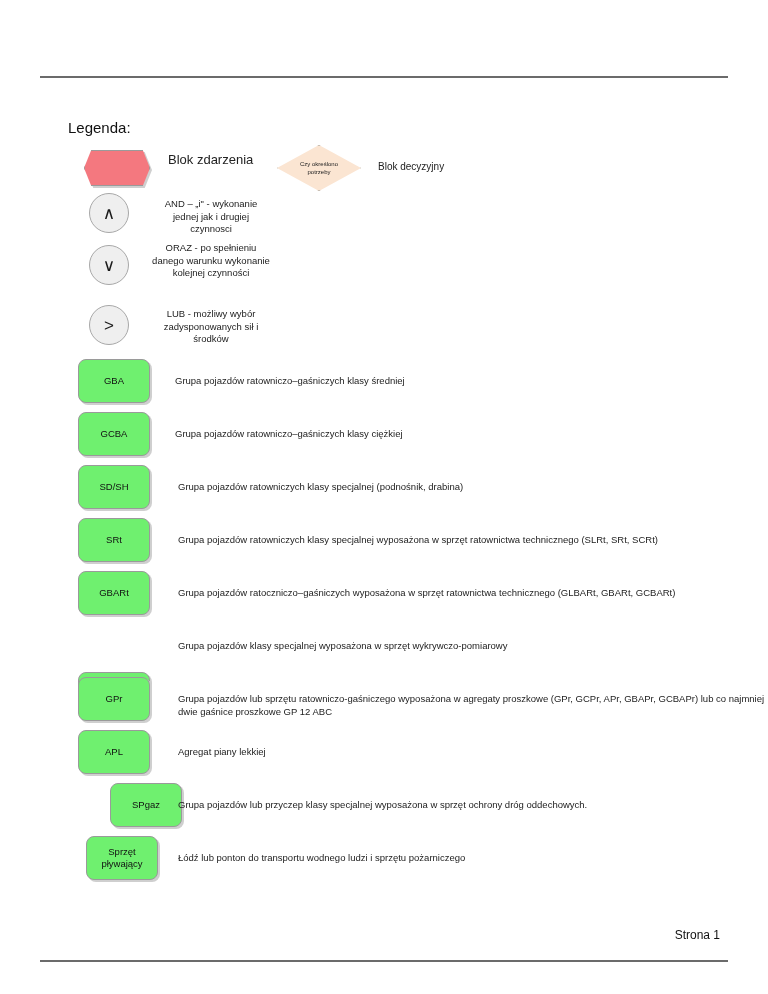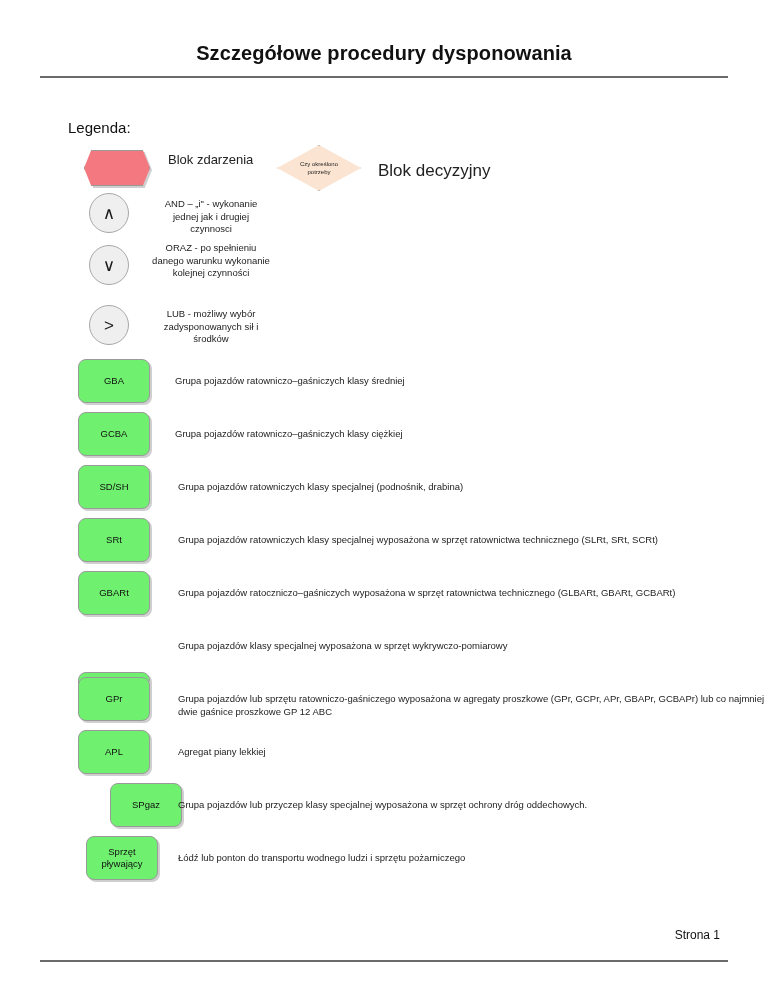--- a/index.html
+++ b/index.html
@@ -114,21 +114,21 @@
     font-size: 6px;
     line-height: 8px;
     text-align: center;
     color: #222;
     width: 64px;
   }
   .label-decision {
     position: absolute;
     left: 378px;
     top: 161px;
-    font-size: 17px;
+    font-size: 10px;
     color: #222;
   }
 
   
   .op-row { position: absolute; left: 0; }
   .circle {
     position: absolute;
     width: 40px;
     height: 40px;
     border-radius: 50%;
@@ -190,21 +190,20 @@
     top: 928px;
     font-size: 12px;
     color: #111;
   }
 </style>
 </head>
 <body>
 
 <div class="page">
 
-  <div class="doc-title">Szczegółowe procedury dysponowania</div>
   <div class="rule rule-top"></div>
 
   <div class="legend-heading">Legenda:</div>
 
   <div class="hex-shadow"></div>
   <div class="hex-wrap">
     <div class="hex"></div>
   </div>
   <div class="label-event">Blok zdarzenia</div>
 

